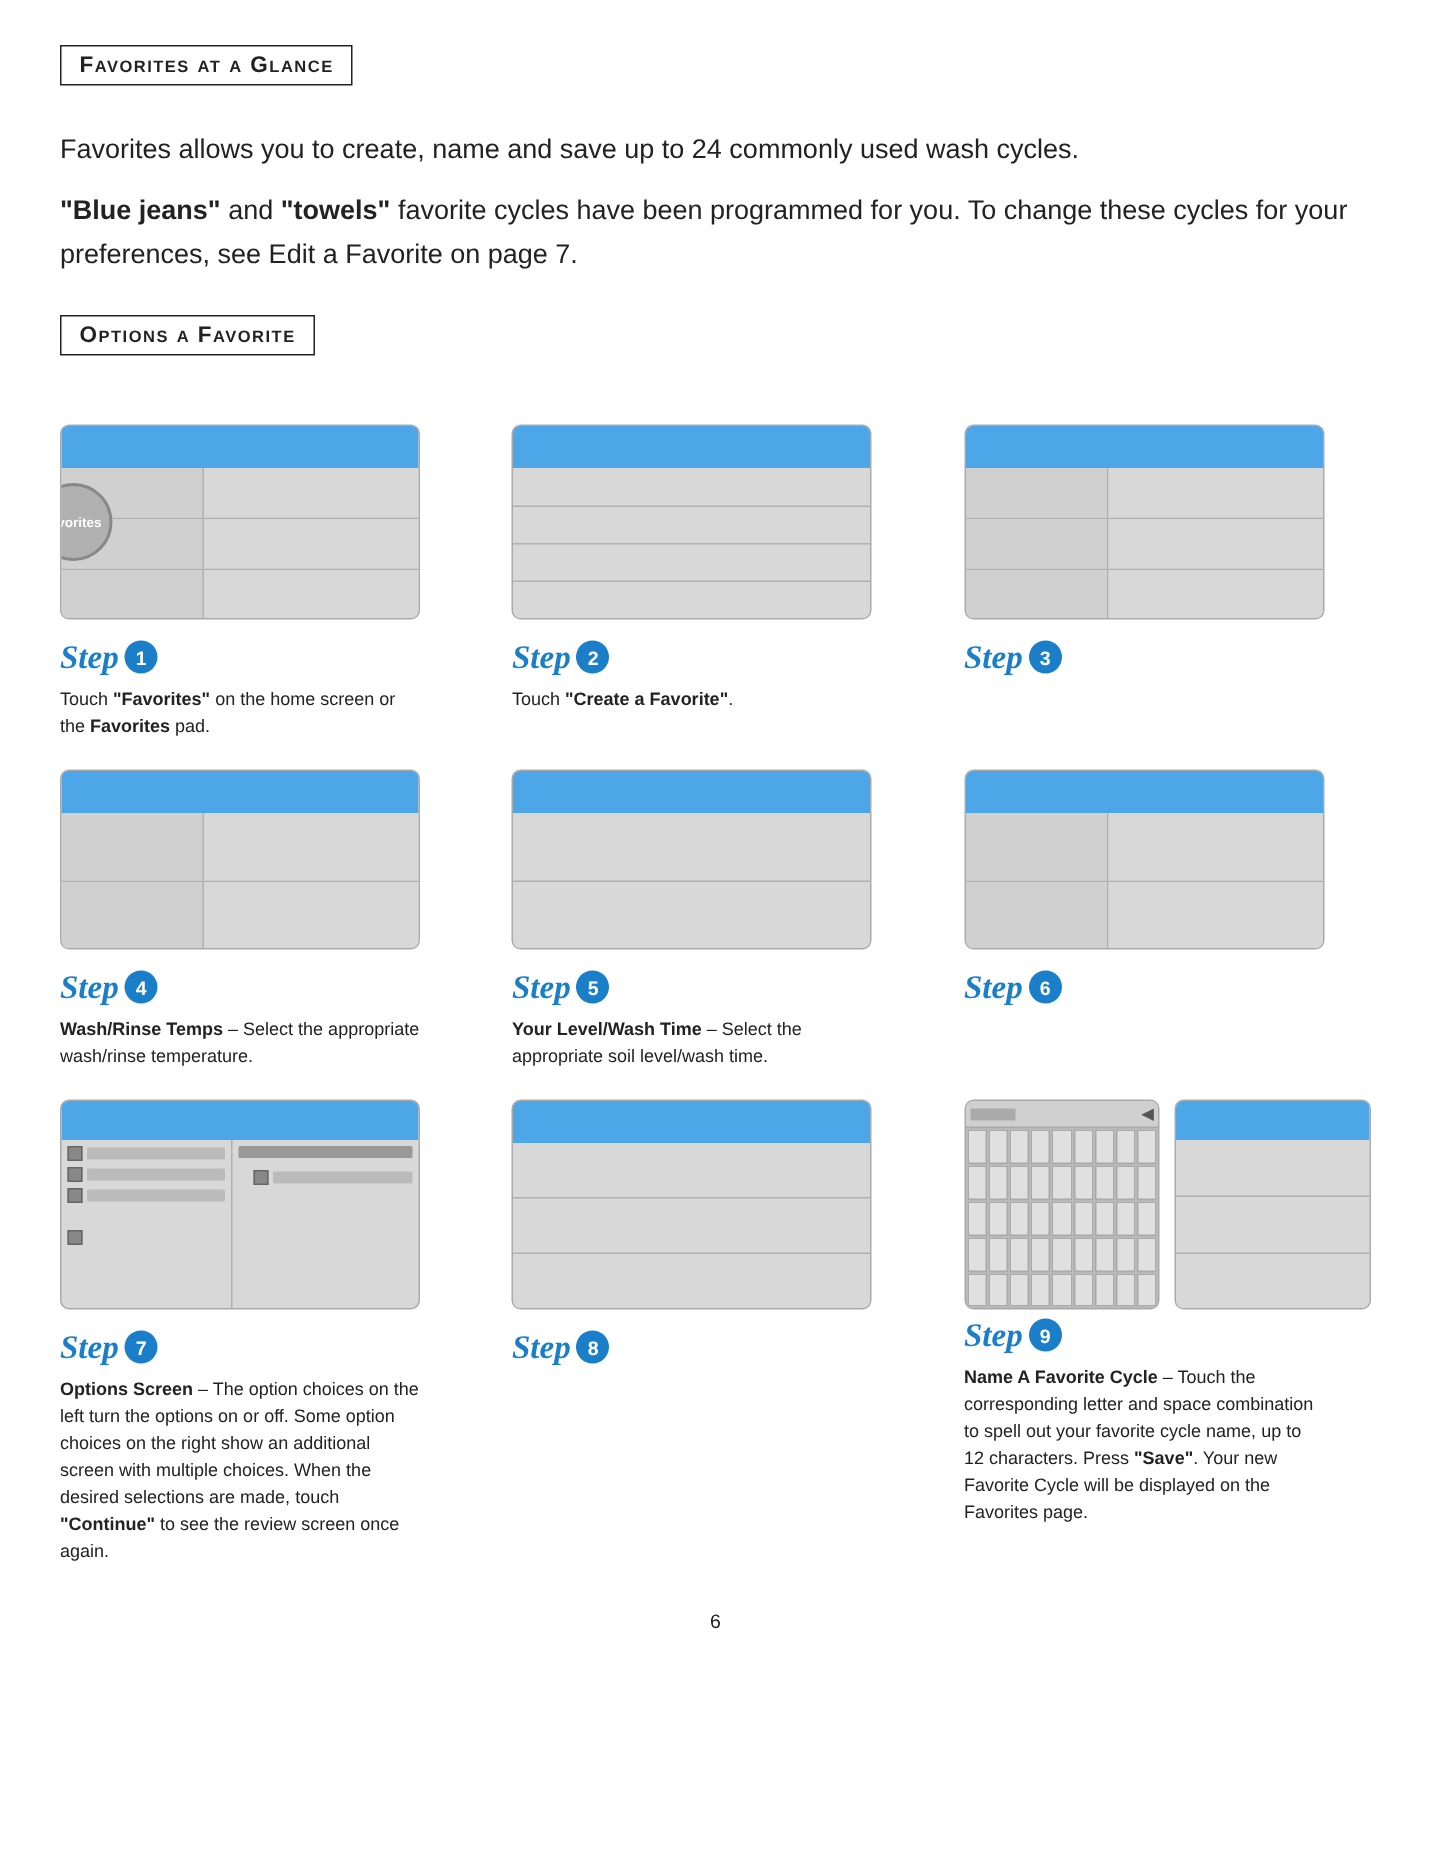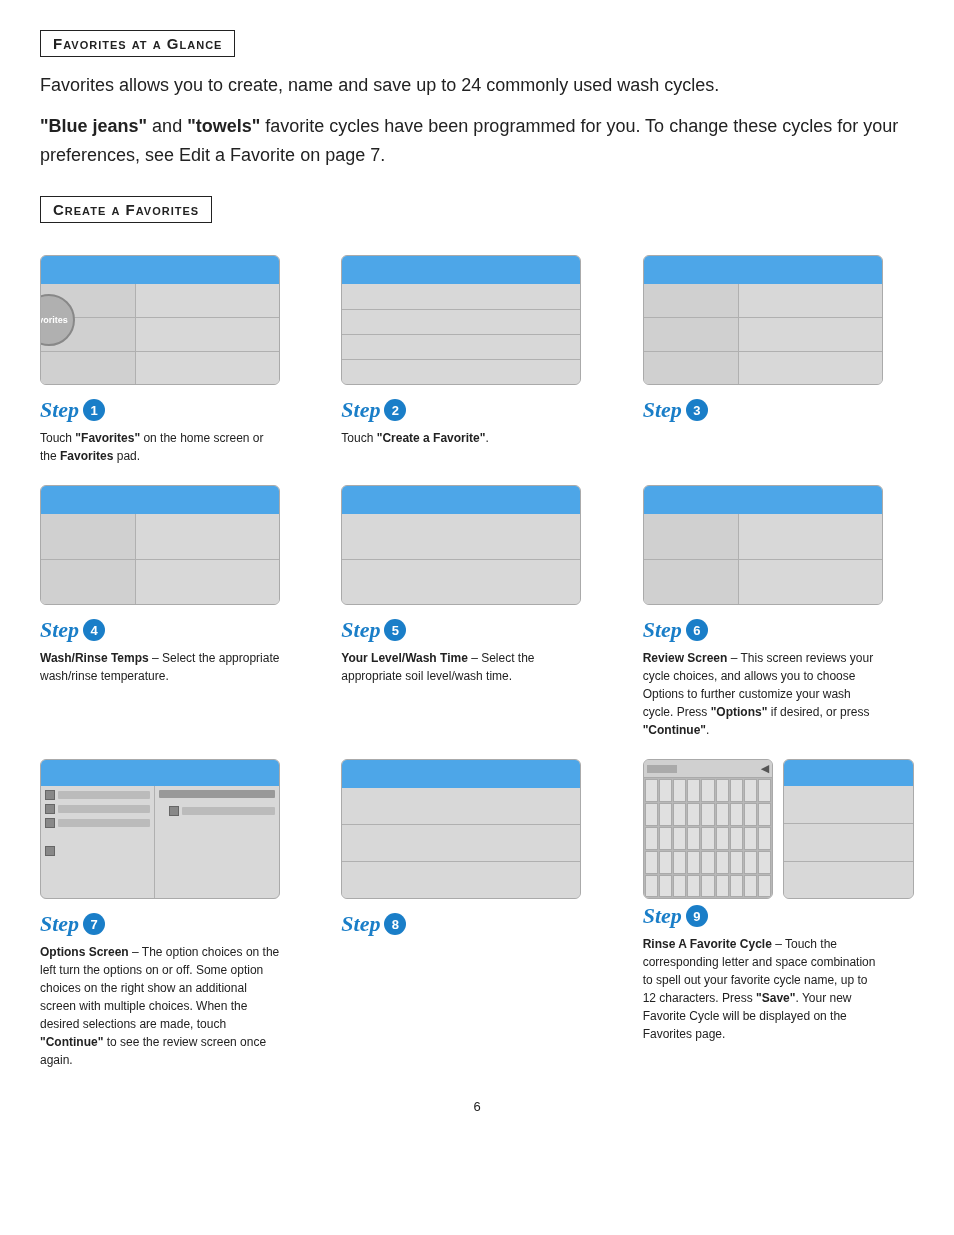--- a/index.html
+++ b/index.html
@@ -15,21 +15,21 @@
 
     
     .section-title {
       border: 1.5px solid #222;
       display: inline-block;
       padding: 4px 12px;
       font-size: 15px;
       font-variant: small-caps;
       font-weight: bold;
       letter-spacing: 1px;
-      margin-bottom: 14px;
+      margin-bottom: 28px;
     }
 
     
     .intro-text {
       font-size: 18px;
       line-height: 1.6;
       margin-bottom: 12px;
       max-width: 860px;
     }
 
@@ -337,21 +337,21 @@
 
 <p class="intro-text">Favorites allows you to create, name and save up to 24 commonly used wash cycles.</p>
 
 <p class="intro-text">
   <span class="intro-bold">"Blue jeans"</span><span> and </span><span class="intro-bold">"towels"</span><span> favorite cycles have been programmed for you.  To change these cycles for your preferences, see Edit a Favorite on page 7.</span>
 </p>
 
 <br>
 
 <div>
-  <div class="section-title">Create a Favorites</div>
+  <div class="section-title">Options a Favorite</div>
 </div>
 
 
 <div class="steps-grid">
 
   <div class="step-cell">
     <div class="screen-mockup screen-mockup-step1">
       <div class="favorites-circle">
         <span>favorites</span>
       </div>
@@ -466,21 +466,20 @@
         <div class="screen-row">
           <div class="screen-col-left"></div>
           <div class="screen-col-right"></div>
         </div>
       </div>
     </div>
     <div class="step-heading">
       <span class="step-word">Step</span>
       <span class="step-num-circle">6</span>
     </div>
-    <p class="step-desc"><strong>Review Screen</strong> – This screen reviews your cycle choices, and allows you to choose Options to further customize your wash cycle.  Press <strong>"Options"</strong> if desired, or press <strong>"Continue"</strong>.</p>
   </div>
 
   <div class="step-cell">
     <div class="screen-options">
       <div class="options-top"></div>
       <div class="options-body">
         <div class="options-left">
           <div class="opt-row">
             <div class="opt-checkbox"></div>
             <div class="opt-line"></div>
@@ -599,21 +598,21 @@
           <div class="s9r-row"></div>
           <div class="s9r-row"></div>
           <div class="s9r-row"></div>
         </div>
       </div>
     </div>
     <div class="step-heading">
       <span class="step-word">Step</span>
       <span class="step-num-circle">9</span>
     </div>
-    <p class="step-desc"><strong>Rinse A Favorite Cycle</strong> – Touch the corresponding letter and space combination to spell out your favorite cycle name, up to 12 characters.  Press <strong>"Save"</strong>.  Your new Favorite Cycle will be displayed on the Favorites page.</p>
+    <p class="step-desc"><strong>Name A Favorite Cycle</strong> – Touch the corresponding letter and space combination to spell out your favorite cycle name, up to 12 characters.  Press <strong>"Save"</strong>.  Your new Favorite Cycle will be displayed on the Favorites page.</p>
   </div>
 
   <div class="page-number" style="grid-column: 2; text-align: center; margin-top: 10px; font-size: 13px;">6</div>
 
 </div>
 
 
 
 
 </body></html>

